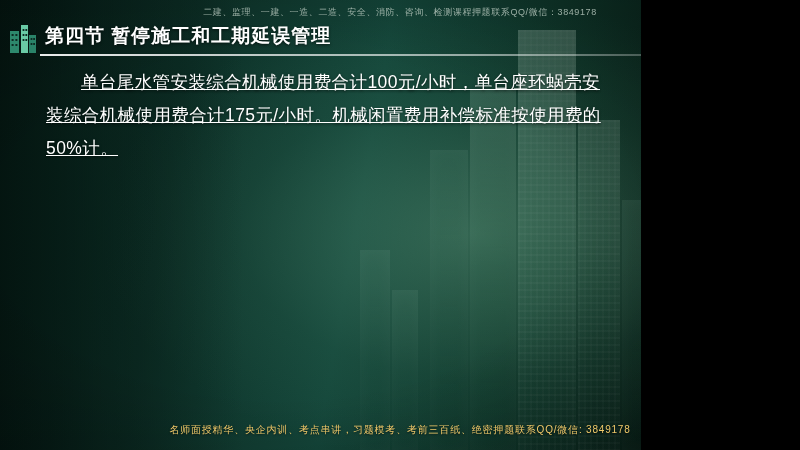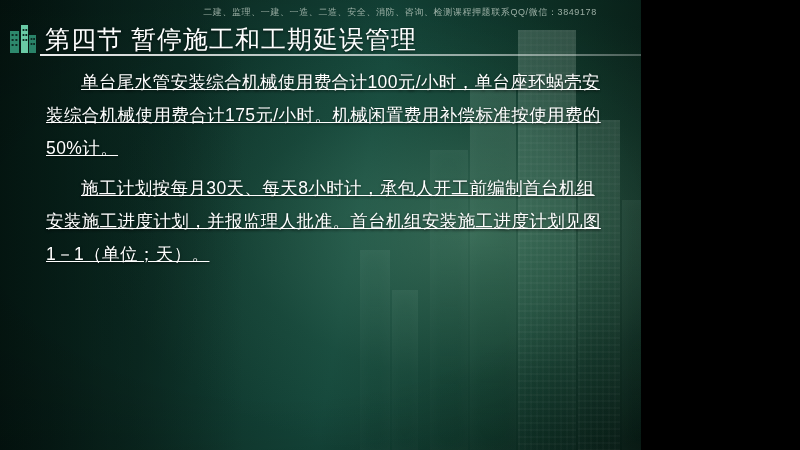--- a/index.html
+++ b/index.html
@@ -90,22 +90,22 @@
     position: absolute;
     left: 8px;
     top: 0px;
     width: 30px;
     height: 32px;
   }
   .page-title {
     position: absolute;
     left: 45px;
     top: 1px;
-    font-size: 25px;
-    font-weight: normal;
+    font-size: 19px;
+    font-weight: bold;
     color: #ffffff;
     letter-spacing: 1px;
     text-shadow: 0 1px 3px rgba(0,0,0,0.65);
     white-space: nowrap;
   }
   .title-rule {
     position: absolute;
     left: 40px;
     top: 32px;
     width: 720px;
@@ -202,17 +202,17 @@
         <rect x="22.6" y="21" width="1.8" height="2" fill="#0d2c24"></rect>
         <rect x="25.2" y="21" width="1.8" height="2" fill="#0d2c24"></rect>
       </svg>
     </span>
     <span class="page-title">第四节  暂停施工和工期延误管理</span>
     <div class="title-rule"></div>
   </div>
 
   <div class="body-text">
     <p class="para">单台尾水管安装综合机械使用费合计100元/小时，单台座环蜗壳安装综合机械使用费合计175元/小时。机械闲置费用补偿标准按使用费的50%计。</p>
-    <p class="para">施工计划按每月30天、每天8小时计，承包人开工前编制首台机组安装施工进度计划，并报监理人批准。首台机组安装施工进度计划见图1－1（单位；天）。</p>
   </div>
 
+  <div class="bottom-ticker">名师面授精华、央企内训、考点串讲，习题模考、考前三百纸、绝密押题联系QQ/微信: 3849178</div>
 
 </div>
 
 </body></html>

